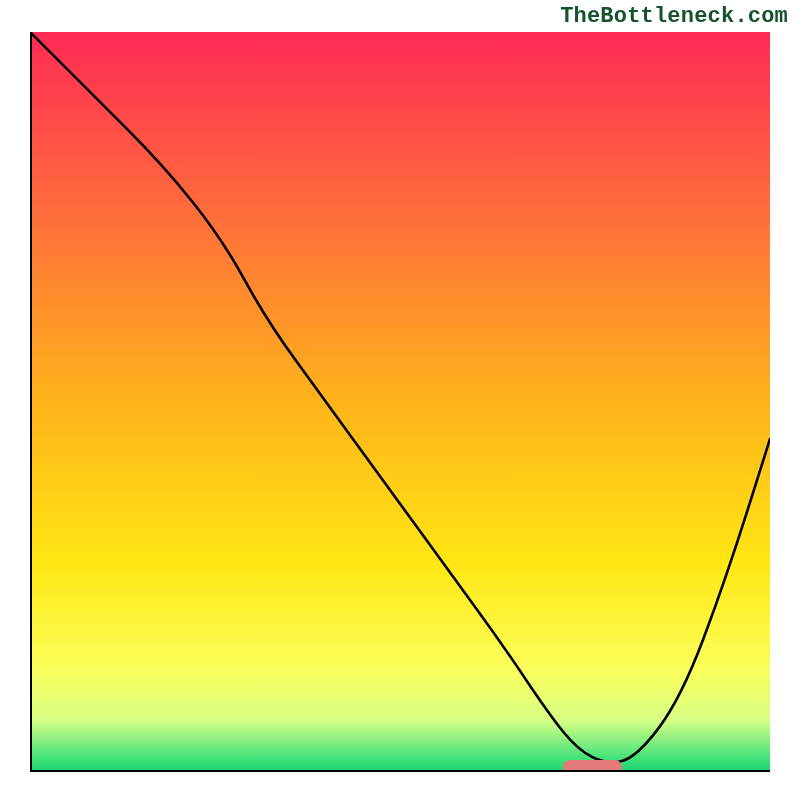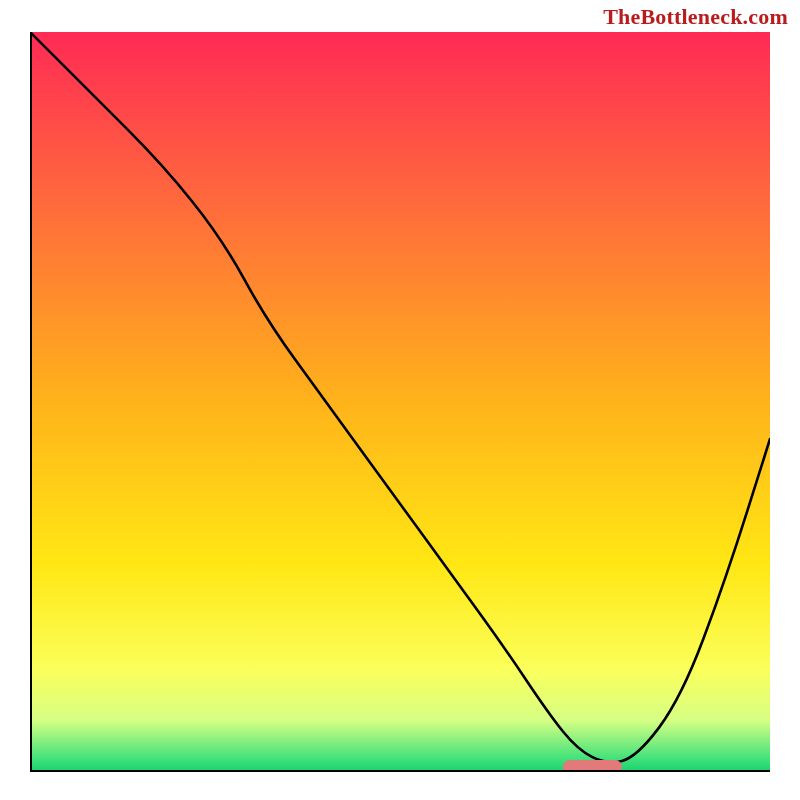--- a/index.html
+++ b/index.html
@@ -12,24 +12,24 @@
   }
   .chart-wrap {
     position: relative;
     width: 800px;
     height: 800px;
   }
   .watermark {
     position: absolute;
     top: 4px;
     right: 12px;
-    font-family: Liberation Serif, serif;
+    font-family: Liberation Mono, monospace;
     font-size: 22px;
     font-weight: 600;
-    color: #b91c1c;
+    color: #14532d;
     letter-spacing: 0.2px;
     user-select: none;
   }
   .plot-area {
     position: absolute;
     left: 30px;
     top: 32px;
     width: 740px;
     height: 740px;
   }

